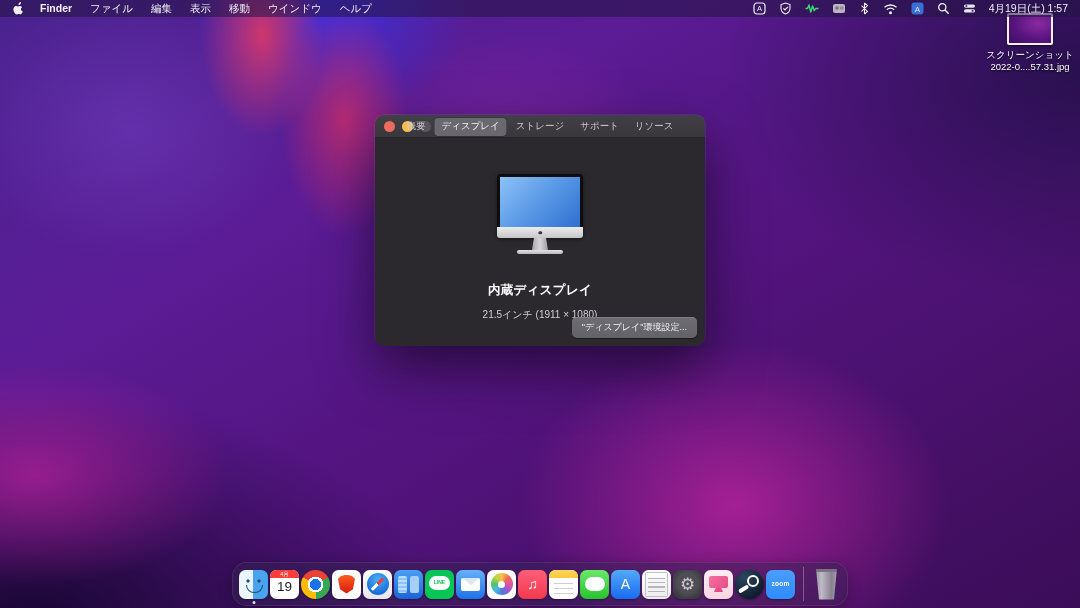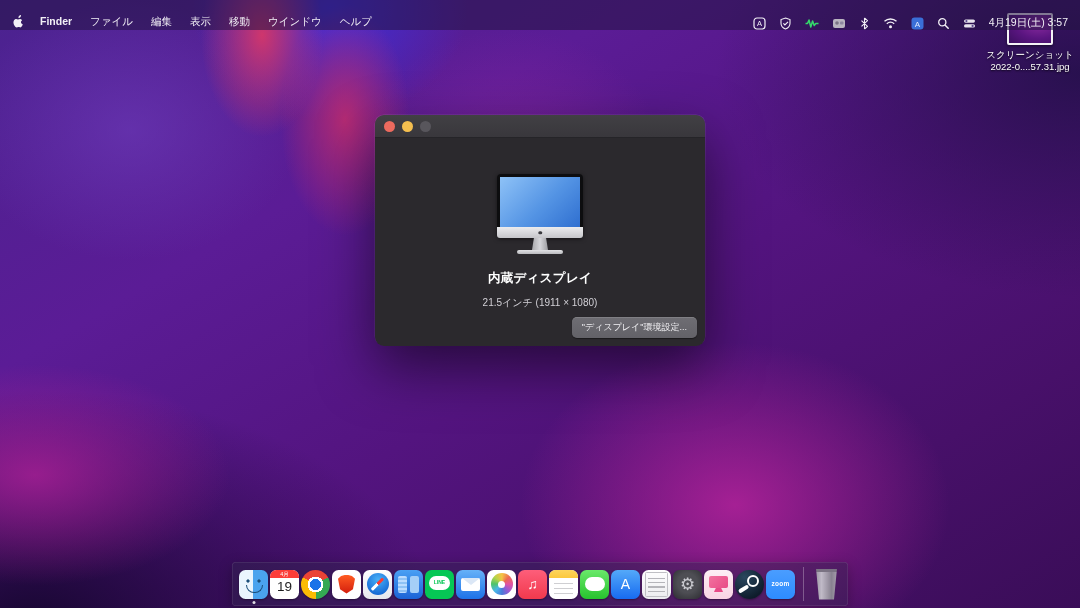--- a/index.html
+++ b/index.html
@@ -14,21 +14,21 @@
       radial-gradient(ellipse 210px 170px at 330px 8px, rgba(62,47,224,.95) 0%, rgba(62,47,224,0) 66%),
       radial-gradient(ellipse 330px 250px at 735px 505px, rgba(188,36,158,.8) 0%, rgba(188,36,158,0) 65%),
       radial-gradient(ellipse 300px 170px at 35px 475px, rgba(172,32,150,.8) 0%, rgba(172,32,150,0) 65%),
       radial-gradient(ellipse 240px 210px at 510px 165px, rgba(152,42,162,.5) 0%, rgba(152,42,162,0) 65%),
       radial-gradient(ellipse 260px 200px at 130px 130px, rgba(112,62,190,.55) 0%, rgba(112,62,190,0) 65%),
       radial-gradient(ellipse 520px 320px at 100% 12%, rgba(36,16,74,.9) 0%, rgba(36,16,74,0) 70%),
       radial-gradient(ellipse 560px 320px at 3% 102%, rgba(18,5,42,.9) 0%, rgba(18,5,42,0) 72%),
       linear-gradient(150deg,#4b2390 0%,#5b1c96 30%,#53147f 55%,#471069 80%,#3a0d58 100%);}
 
   
-  .menubar{position:absolute;top:0;left:0;right:0;height:30px;display:flex;align-items:flex-end;
+  .menubar{position:absolute;top:0;left:0;right:0;height:17px;display:flex;align-items:center;
     background:rgba(34,20,66,.55);color:#f2f0f6;font-size:10.5px;z-index:50;}
   .menubar .left{display:flex;align-items:center;padding-left:10px;}
   .menu-item{padding:0 9px;line-height:17px;}
   .menu-item.app-name{font-weight:bold;}
   .apple-wrap{display:flex;align-items:center;padding:0 6px 0 2px;}
   .menubar .right{margin-left:auto;display:flex;align-items:center;gap:13px;padding-right:12px;}
   .status-icon{display:flex;align-items:center;}
   .datetime{white-space:nowrap;}
 
   
@@ -60,29 +60,29 @@
   .imac .slab{width:86px;border-radius:4px 4px 3px 3px;overflow:hidden;box-shadow:0 1px 4px rgba(0,0,0,.5);}
   .imac .bezel{background:#0d0d0f;padding:3px 3px 0 3px;}
   .imac .glass{height:50px;background:linear-gradient(135deg,#8ec2f7 0%,#5494e4 55%,#2f6fd0 100%);}
   .imac .chin{height:11px;background:linear-gradient(180deg,#ececee,#c6c6ca);position:relative;}
   .imac .chin::after{content:'';position:absolute;left:50%;top:50%;width:3.5px;height:3.5px;
     transform:translate(-50%,-50%);border-radius:50%;background:#3a3a3e;}
   .imac .neck{width:16px;height:12px;background:linear-gradient(90deg,#a9a9ad,#d6d6da,#9d9da1);
     clip-path:polygon(12% 0,88% 0,100% 100%,0 100%);}
   .imac .base{width:46px;height:4px;border-radius:2px;background:linear-gradient(180deg,#e2e2e5,#b9b9bd);}
 
-  .display-name{margin-top:16px;font-size:12.5px;font-weight:bold;color:#ffffff;letter-spacing:.3px;}
+  .display-name{margin-top:28px;font-size:12.5px;font-weight:bold;color:#ffffff;letter-spacing:.3px;}
   .display-spec{margin-top:9px;font-size:10px;color:#d2d0d6;}
   .prefs-btn{position:absolute;right:8px;bottom:8px;padding:4px 10px;font-size:9px;color:#f4f3f6;
     background:linear-gradient(180deg,#6e6d73,#636268);border:none;border-radius:5px;
     box-shadow:inset 0 .5px 0 rgba(255,255,255,.25), 0 .5px 1px rgba(0,0,0,.4);}
 
   
   .dock{position:absolute;left:50%;bottom:2px;transform:translateX(-50%);height:44px;
-    display:flex;align-items:center;padding:0 6px;gap:2px;border-radius:4px;
+    display:flex;align-items:center;padding:0 6px;gap:2px;border-radius:15px;
     background:rgba(48,36,78,.45);box-shadow:inset 0 0 0 .5px rgba(255,255,255,.16), 0 4px 14px rgba(0,0,0,.3);z-index:40;}
   .dock-item{position:relative;width:29px;height:33px;display:flex;align-items:flex-start;justify-content:center;margin:0 1px;}
   .dock-item.running::after{content:'';position:absolute;bottom:-3px;left:50%;transform:translateX(-50%);
     width:3px;height:3px;border-radius:50%;background:rgba(255,255,255,.85);}
   .icon{width:29px;height:29px;margin-top:2px;border-radius:6.5px;position:relative;overflow:hidden;
     display:flex;align-items:center;justify-content:center;box-shadow:0 1px 2px rgba(0,0,0,.35);}
   .glyph{position:relative;z-index:3;color:#fff;font-weight:bold;line-height:1;}
 
   .icon-finder{background:
     radial-gradient(circle at 9px 11px,#1b4e79 1.3px,transparent 1.9px),
@@ -239,39 +239,46 @@
       <span class="status-icon">
         <svg width="13" height="13" viewBox="0 0 13 13">
             <g fill="#f2f0f6">
               <rect x="1" y="2.4" width="11" height="3.4" rx="1.7" opacity=".95"></rect>
               <rect x="1" y="7.2" width="11" height="3.4" rx="1.7" opacity=".95"></rect>
             </g>
             <circle cx="3.4" cy="4.1" r="1.1" fill="#5a4a8e"></circle>
             <circle cx="9.6" cy="8.9" r="1.1" fill="#5a4a8e"></circle>
           </svg>
       </span>
-      <span class="datetime">4月19日(土) 3:57</span>
+      <span class="datetime">4月19日(土) 1:57</span>
     </div>
   </div>
 
   <div class="desktop-file">
     <div class="thumb"></div>
     <div class="label">
       <div>スクリーンショット</div>
       <div>2022-0....57.31.jpg</div>
     </div>
   </div>
 
   <div class="mac-window">
     <div class="titlebar">
       <div class="traffic">
         <span class="tl-close"></span>
         <span class="tl-min"></span>
         <span class="tl-zoom"></span>
       </div>
+      <div class="tabs" id="tab-list">
+          <span class="tab">概要</span>
+          <span class="tab selected">ディスプレイ</span>
+          <span class="tab">ストレージ</span>
+          <span class="tab">サポート</span>
+          <span class="tab">リソース</span>
+        </div>
     </div>
     <div class="win-body">
       <div class="imac">
         <div class="slab">
           <div class="bezel">
               <div class="glass"></div>
             </div>
           <div class="chin"></div>
         </div>
         <div class="neck"></div>

